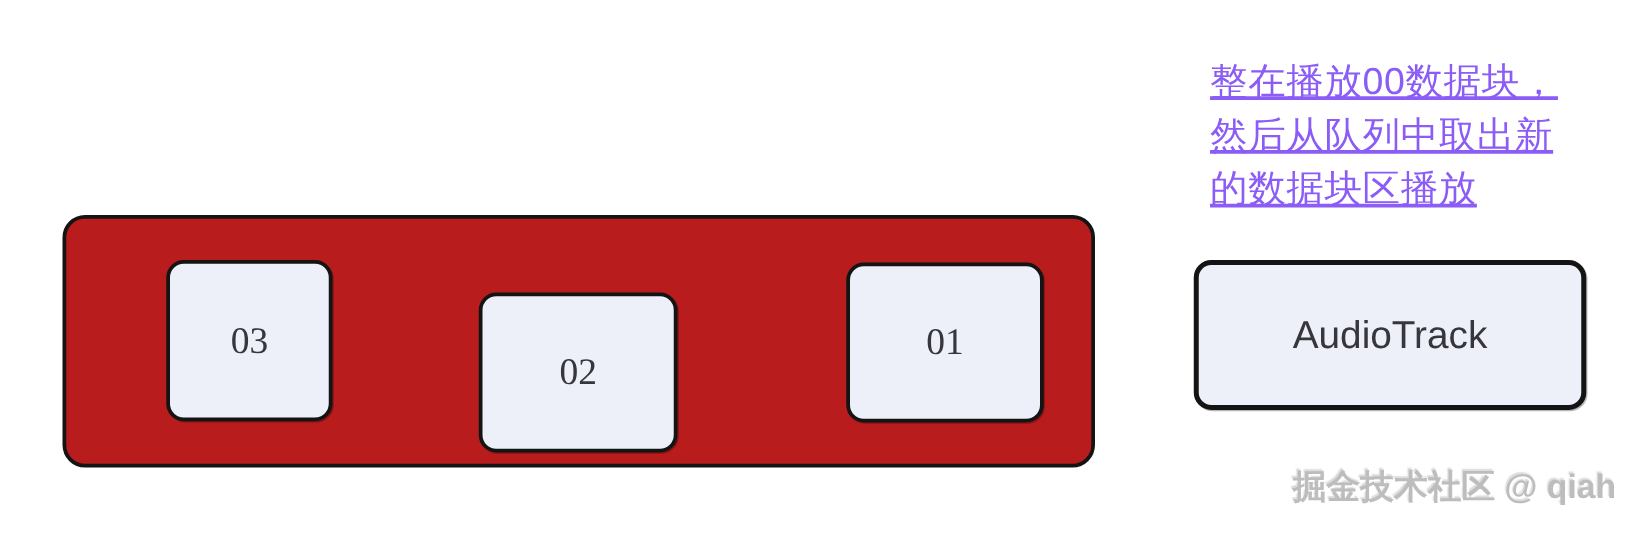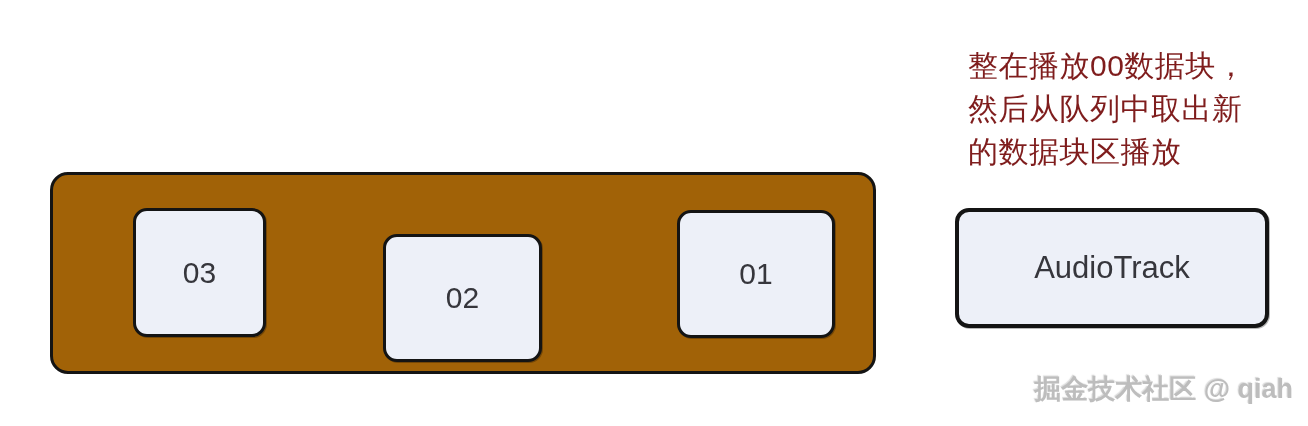--- a/index.html
+++ b/index.html
@@ -22,35 +22,37 @@
     overflow: hidden;
   }
 
   
   .annotation {
     position: absolute;
     left: 968px;
     top: 44px;
     font-size: 30px;
     line-height: 43px;
-    color: #7f1d1d;
+    color: #8b5cf6;
     letter-spacing: 0.5px;
     white-space: nowrap;
+    text-decoration: underline;
   }
 
   
   .queue {
     position: absolute;
     left: 50px;
     top: 172px;
     width: 826px;
     height: 202px;
-    background: #a16207;
+    background: #b91c1c;
     border: 3px solid var(--border-ink);
     border-radius: 18px;
+    font-family: Liberation Serif, serif;
   }
 
   
   .block {
     position: absolute;
     background: var(--block-fill);
     border: 3.5px solid var(--border-ink);
     border-radius: 14px;
     box-shadow: 1px 1px 0 rgba(0,0,0,0.28);
     display: flex;

